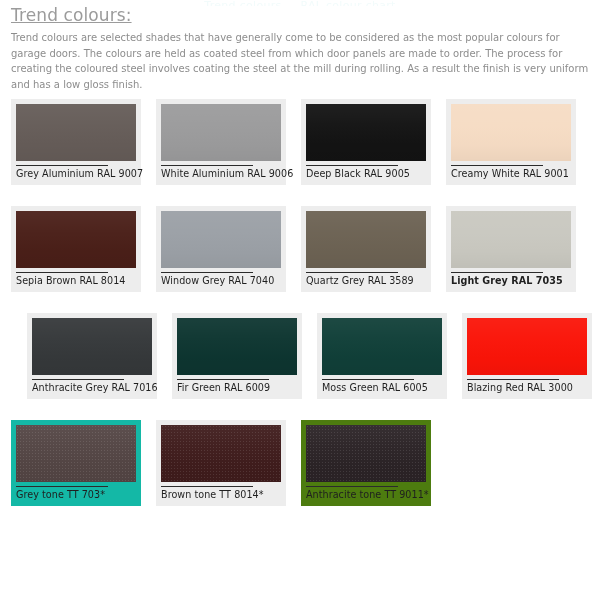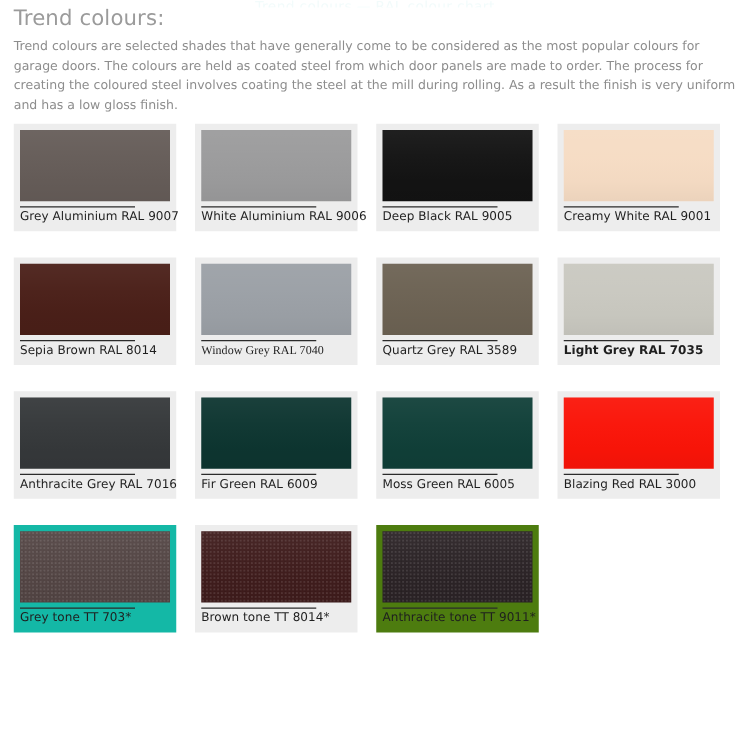--- a/index.html
+++ b/index.html
@@ -43,20 +43,21 @@
     top: 5px;
     width: 580px;
   }
   .heading {
     font-size: 17px;
     line-height: 21px;
     color: #9b9b9b;
     font-weight: 400;
     letter-spacing: .1px;
     margin: 0 0 4px 0;
+    text-decoration: underline;
   }
   .body-text {
     font-size: 10px;
     line-height: 15.5px;
     color: #8d8d8d;
     letter-spacing: 0px;
     margin: 0;
     width: 580px;
   }
 
@@ -168,21 +169,21 @@
         </div>
       </div>
       <div class="row">
         <div class="card" style="background: rgb(237, 237, 237);">
           <div class="swatch" style="background: rgb(74, 31, 24);">
             <div class="sheen"></div>
           </div>
           <div class="rule" style="border-top-color: rgb(43, 43, 43);"></div>
           <div class="label" style="color: rgb(31, 31, 31);">Sepia Brown RAL 8014</div>
         </div>
-        <div class="card" style="background: rgb(237, 237, 237); font-family: Liberation Serif, serif;">
+        <div class="card" style="background: rgb(237, 237, 237);">
           <div class="swatch" style="background: rgb(155, 160, 166);">
             <div class="sheen"></div>
           </div>
           <div class="rule" style="border-top-color: rgb(43, 43, 43);"></div>
           <div class="label" style="color: rgb(31, 31, 31);">Window Grey RAL 7040</div>
         </div>
         <div class="card" style="background: rgb(237, 237, 237);">
           <div class="swatch" style="background: rgb(108, 98, 83);">
             <div class="sheen"></div>
           </div>
@@ -191,21 +192,21 @@
         </div>
         <div class="card" style="background: rgb(237, 237, 237);">
           <div class="swatch" style="background: rgb(201, 200, 192);">
             <div class="sheen"></div>
           </div>
           <div class="rule" style="border-top-color: rgb(43, 43, 43);"></div>
           <div class="label" style="color: rgb(31, 31, 31); font-weight: bold;">Light Grey RAL 7035</div>
         </div>
       </div>
       <div class="row">
-        <div class="card" style="background: rgb(237, 237, 237);">
+        <div class="card" style="background: rgb(237, 237, 237); margin-left: 16px;">
           <div class="swatch" style="background: rgb(53, 56, 58);">
             <div class="sheen"></div>
           </div>
           <div class="rule" style="border-top-color: rgb(43, 43, 43);"></div>
           <div class="label" style="color: rgb(31, 31, 31);">Anthracite Grey RAL 7016</div>
         </div>
         <div class="card" style="background: rgb(237, 237, 237);">
           <div class="swatch" style="background: rgb(13, 53, 48);">
             <div class="sheen"></div>
           </div>

